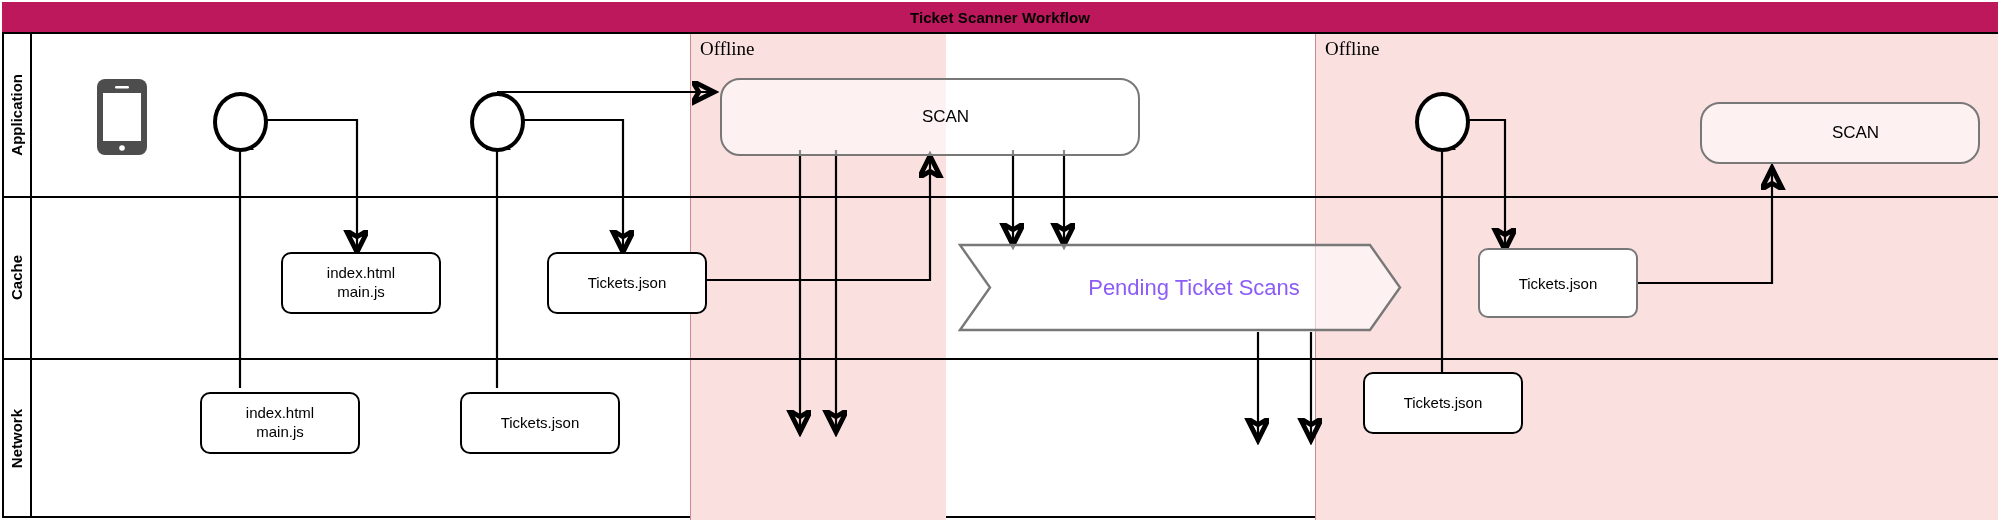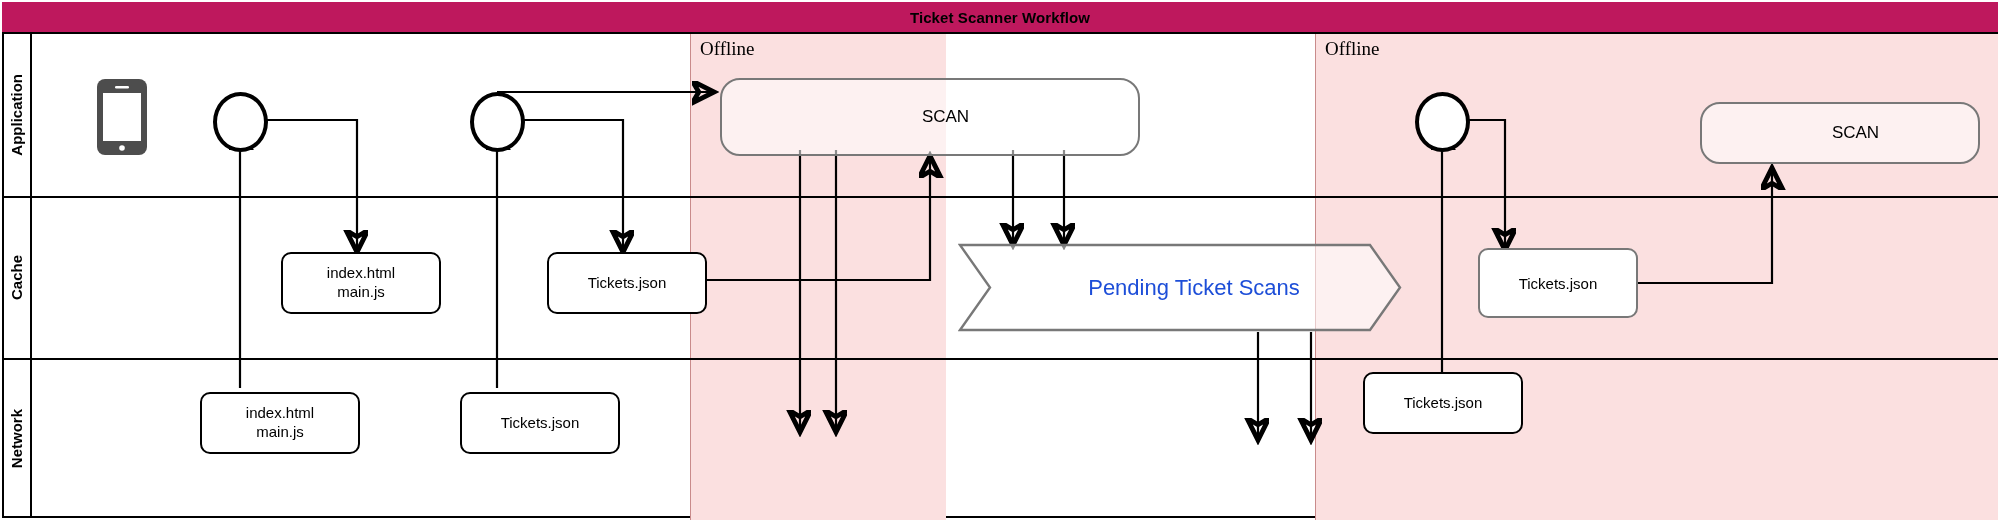--- a/index.html
+++ b/index.html
@@ -147,21 +147,21 @@
     position:absolute;
     z-index:5;
     display:flex;
     align-items:center;
     justify-content:center;
   }
   .chevron .chev-label{
     position:relative;
     z-index:2;
     font-size:22px;
-    color:#1d4ed8;
+    color:#8b5cf6;
     padding-left:28px;
   }
 
   
   #wires{
     position:absolute;
     left:0; top:0;
     width:2002px; height:522px;
     z-index:4;
     pointer-events:none;

